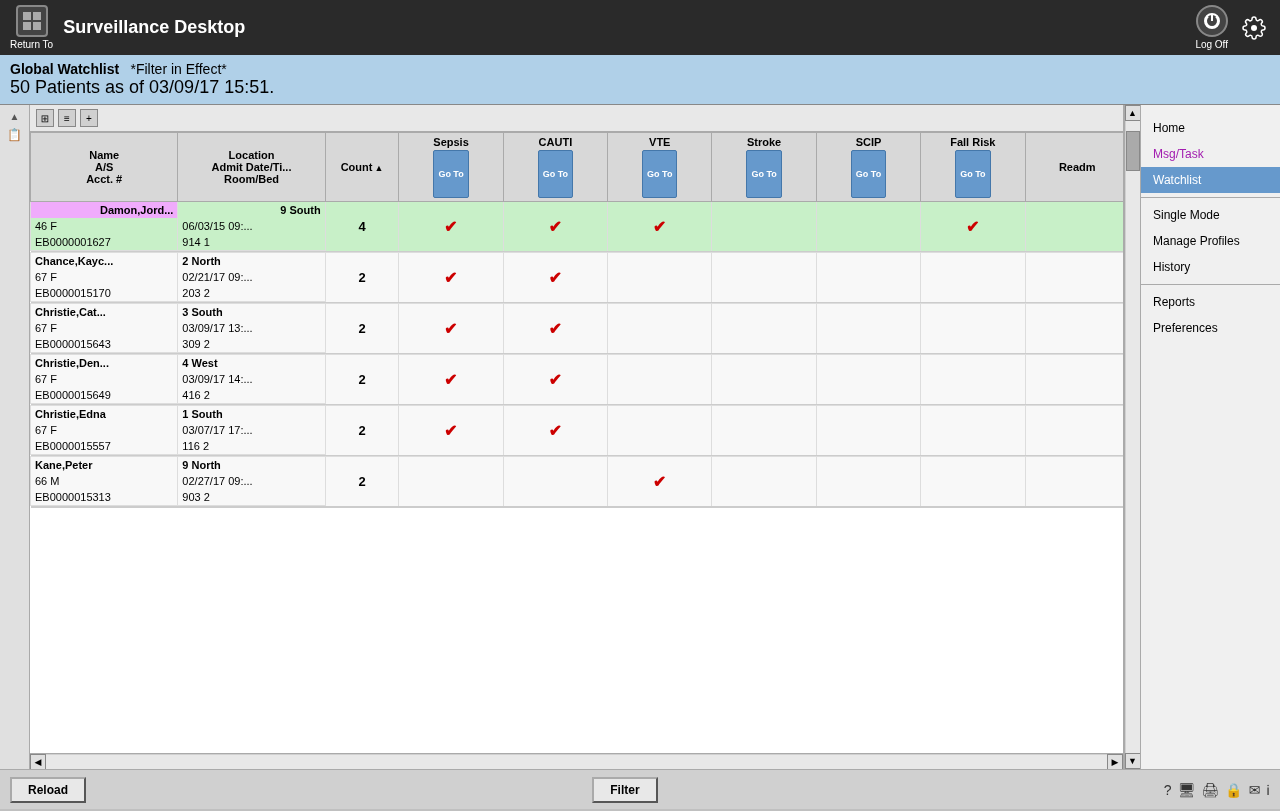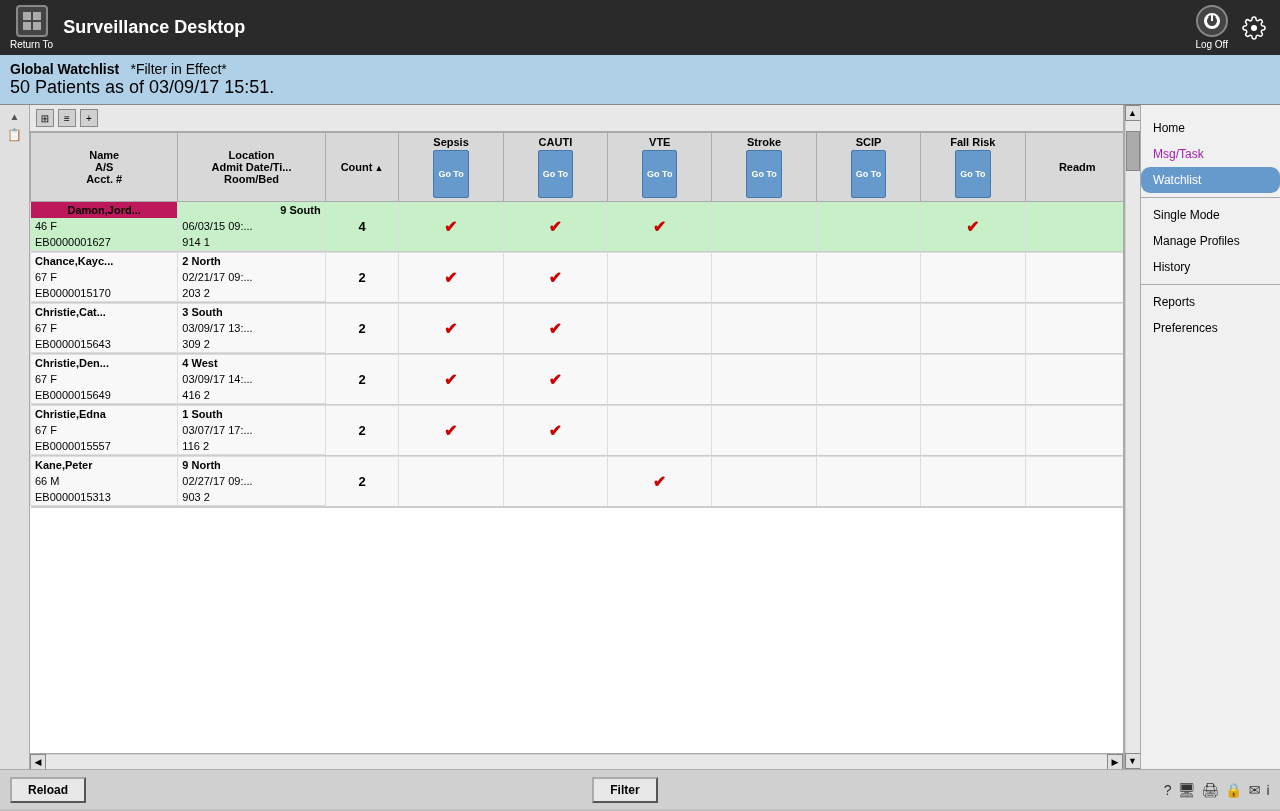--- a/index.html
+++ b/index.html
@@ -146,21 +146,21 @@
       padding: 10px 0;
       display: flex;
       flex-direction: column;
     }
     .sidebar-item {
       padding: 6px 12px;
       cursor: pointer;
       font-size: 12px;
       color: #000;
     }
-    .sidebar-item.active { background: #6699cc; color: white; border-radius: 9px; }
+    .sidebar-item.active { background: #6699cc; color: white; }
     .sidebar-item.msg-task { color: #a21caf; }
     .sidebar-divider { height: 1px; background: #aaa; margin: 4px 0; }
 
     
     #vertical-scrollbar {
       width: 16px;
       background: #d0d0d0;
       border-left: 1px solid #aaa;
       display: flex;
       flex-direction: column;
@@ -315,21 +315,21 @@
               SCIP<br><span class="goto-btn">Go To</span>
             </th>
             <th class="col-fallrisk">
               Fall Risk<br><span class="goto-btn">Go To</span>
             </th>
             <th class="col-readm">Readm</th>
           </tr>
         </thead>
         <tbody id="patients-tbody">
         <tr class="patient-row-top highlighted">
-      <td style="text-align: center; font-weight: bold; border-bottom: none; background-color: #be185d;">Damon,Jord...</td>
+      <td style="text-align: right; font-weight: bold; border-bottom: none; background-color: #f0abfc;">Damon,Jord...</td>
       <td style="text-align: right; font-weight: bold; border-bottom: none; background-color: rgb(200, 240, 200);">9 South</td>
       <td rowspan="3" style="font-size: 13px; font-weight: bold; background-color: rgb(200, 240, 200);">4</td>
       <td rowspan="3" style="background-color: rgb(200, 240, 200);"><span class="checkmark">✔</span></td>
       <td rowspan="3" style="background-color: rgb(200, 240, 200);"><span class="checkmark">✔</span></td>
       <td rowspan="3" style="background-color: rgb(200, 240, 200);"><span class="checkmark">✔</span></td>
       <td rowspan="3" style="background-color: rgb(200, 240, 200);"></td>
       <td rowspan="3" style="background-color: rgb(200, 240, 200);"></td>
       <td rowspan="3" style="background-color: rgb(200, 240, 200);"><span class="checkmark">✔</span></td>
       <td rowspan="3" style="background-color: rgb(200, 240, 200);"></td>
     </tr>

